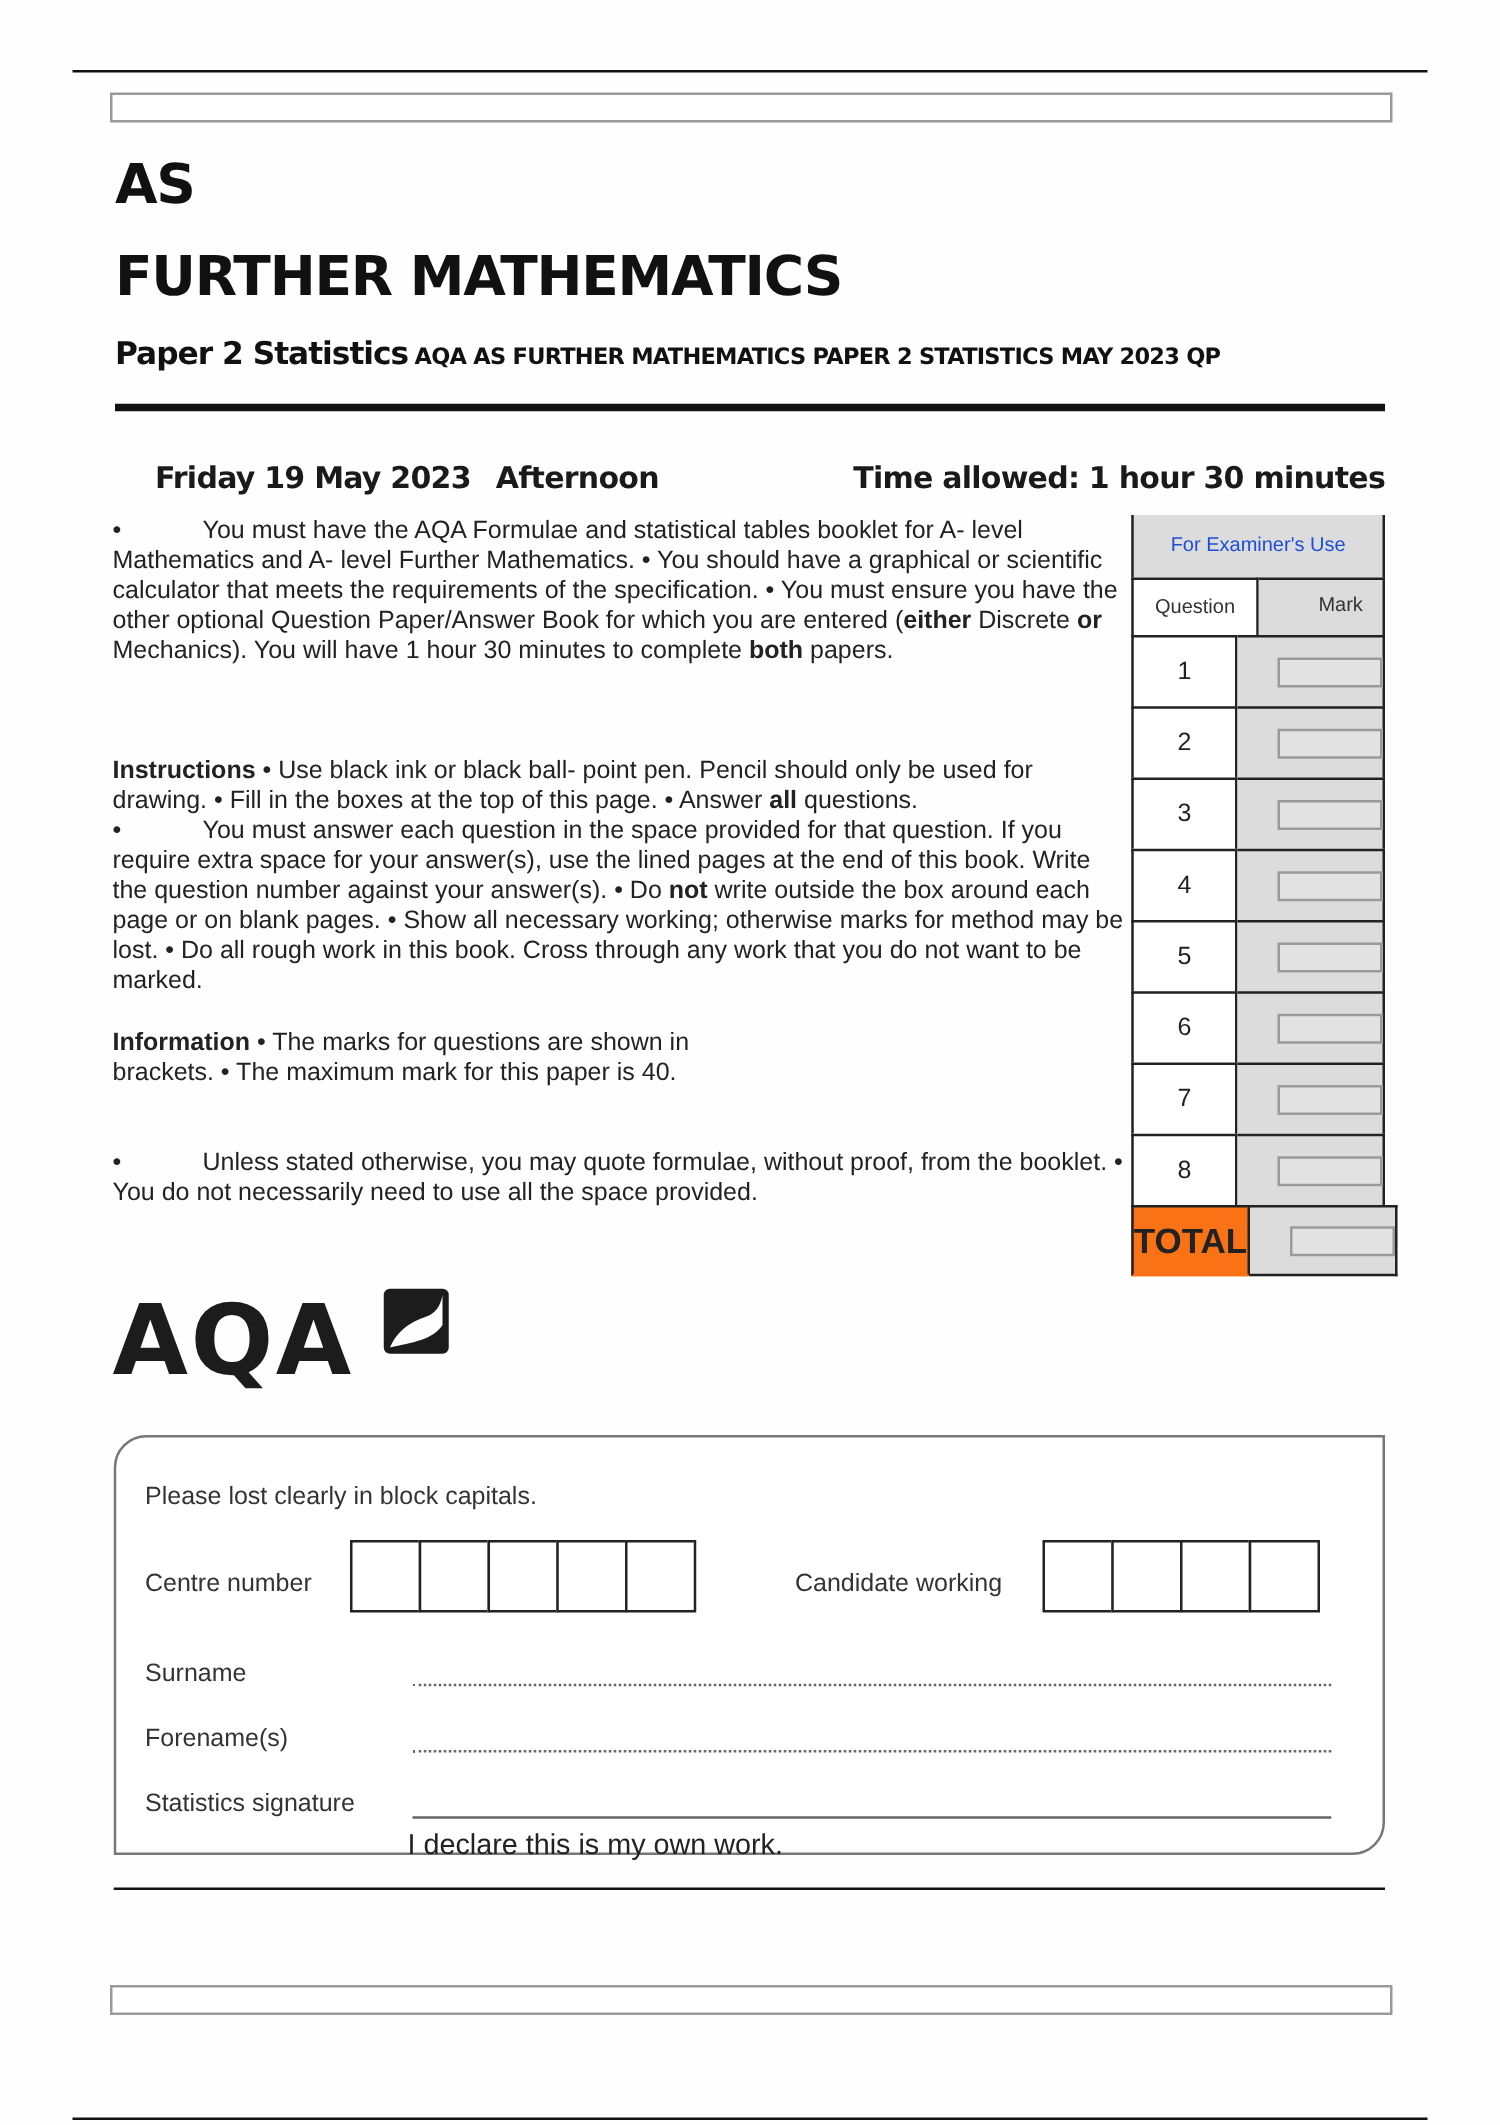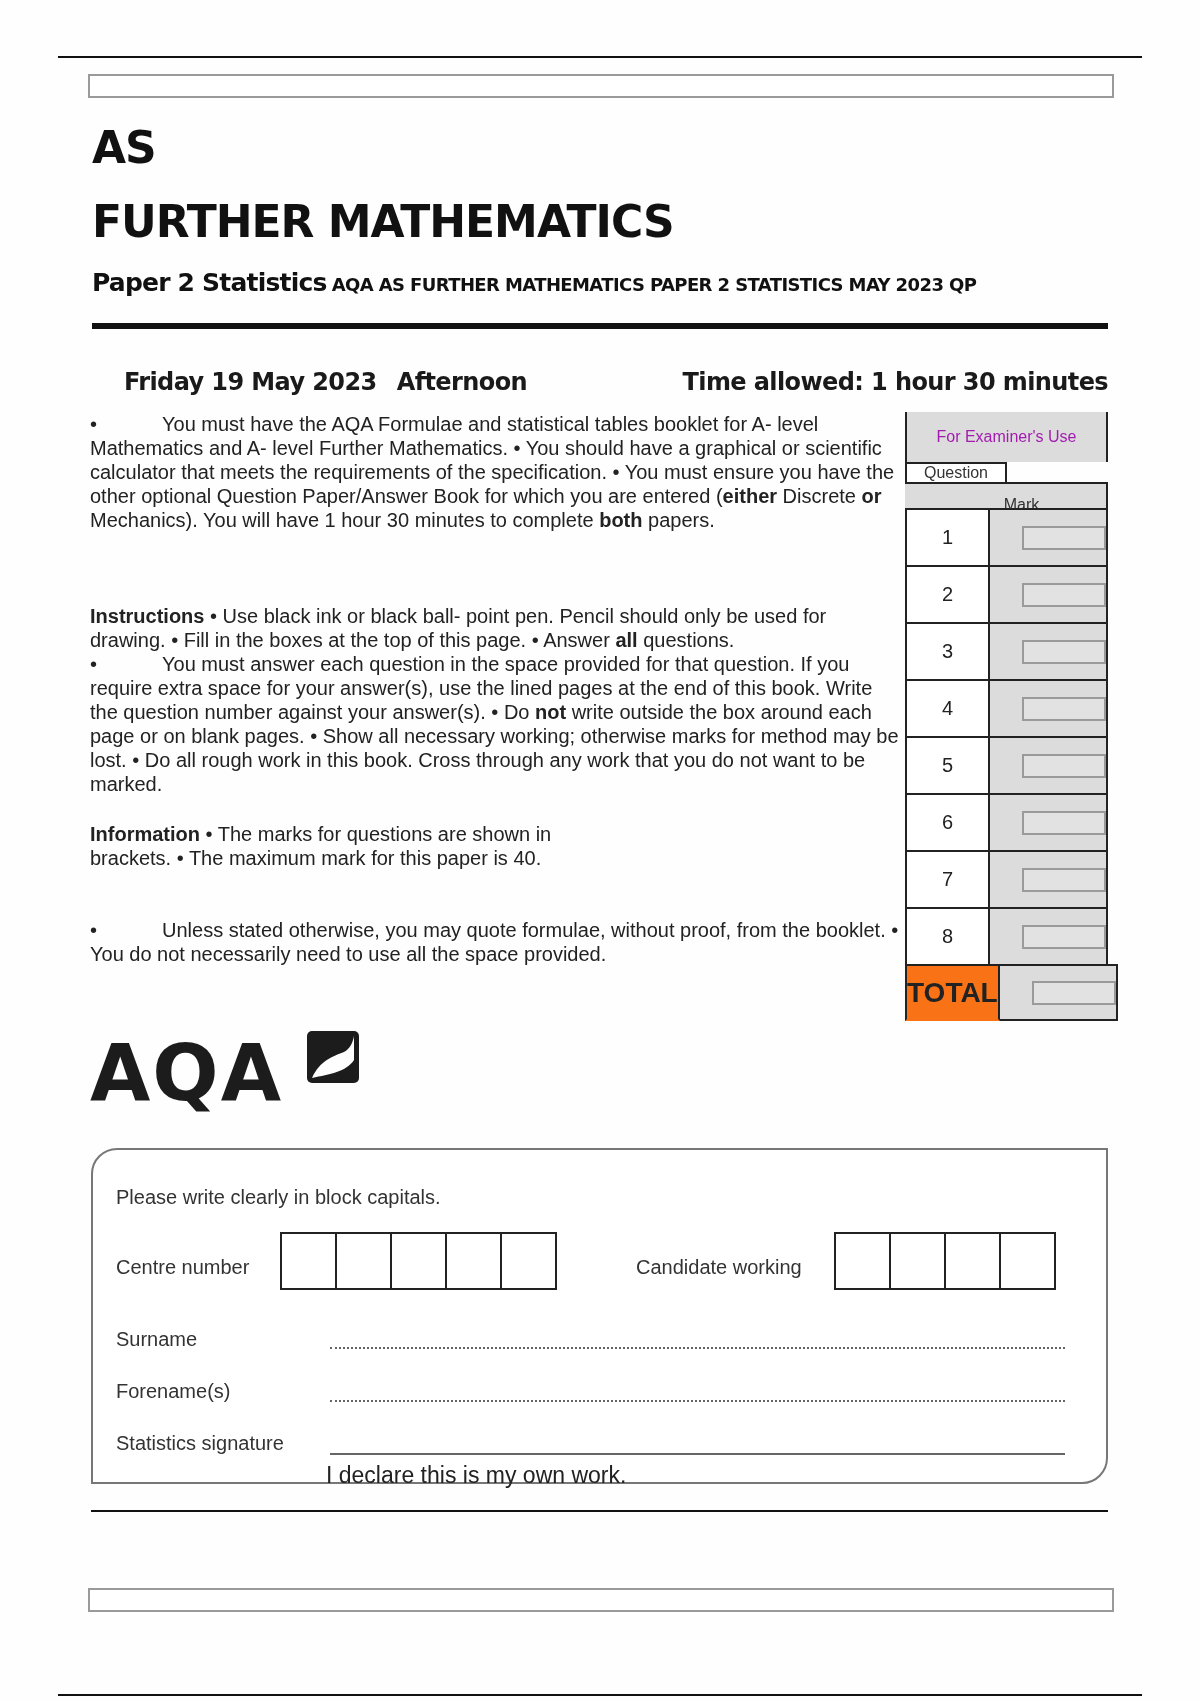--- a/index.html
+++ b/index.html
@@ -31,25 +31,25 @@
     .sec-instructions { top: 604px; }
     .sec-information { top: 822px; width: 520px; }
     .sec-advice { top: 918px; }
     .sec-head { font-weight: bold; }
     .bullet-lead { display: inline-block; width: 72px; }
     .bullet-lead::before { content: "•"; }
     b { font-weight: bold; }
 
     
     .exam-table { left: 905px; top: 412px; width: 203px; }
-    .exam-head { height: 50px; background: #dcdcdc; border-left: 2px solid #222; border-right: 2px solid #222; display: flex; align-items: center; justify-content: center; font-size: 16px; color: #a21caf; }
+    .exam-head { height: 50px; background: #dcdcdc; border-left: 2px solid #222; border-right: 2px solid #222; display: flex; align-items: center; justify-content: center; font-size: 16px; color: #1d4ed8; }
     .exam-row { display: flex; height: 57px; }
     .exam-q { width: 102px; background: #fff; border: 2px solid #222; border-bottom: none; display: flex; align-items: center; justify-content: center; font-size: 20px; color: #222; }
     .exam-m { flex: 1; background: #dcdcdc; border-right: 2px solid #222; border-top: 2px solid #222; display: flex; align-items: center; justify-content: center; padding-left: 32px; }
-    .exam-row.hdr { height: 46px; flex-direction: column; }
+    .exam-row.hdr { height: 46px; }
     .exam-row.hdr .exam-q, .exam-row.hdr .exam-m { font-size: 16px; color: #333; }
     .exam-row.hdr .exam-m { align-items: flex-start; padding-top: 12px; }
     .mark-box { width: 84px; height: 24px; border: 2px solid #9a9a9a; background: #e2e2e2; }
     .exam-row.total .exam-q { background: #f97316; font-weight: bold; font-size: 28px; border-bottom: 2px solid #f97316; }
     .exam-row.total .exam-m { border-bottom: 2px solid #222; }
 
     
     .logo { left: 90px; top: 1026px; width: 260px; height: 92px; }
     .logo-text { position: absolute; left: 0; top: 8px; font-family: "DejaVu Sans", sans-serif; font-weight: bold; font-size: 78px; letter-spacing: 2px; color: #1c1c1c; line-height: 1; }
 
@@ -172,21 +172,21 @@
 
 <div class="abs logo">
   <span class="logo-text">AQA</span>
   <svg style="position:absolute;left:216px;top:4px;" width="54" height="54" viewBox="0 0 54 54">
     <rect x="1" y="1" width="52" height="52" rx="5" fill="#1c1c1c"></rect>
     <path d="M6 48 C 14 30, 28 26, 38 22 C 44 19, 47 12, 48 6 L 48 30 C 40 42, 24 44, 6 48 Z" fill="#fefefe"></path>
   </svg>
 </div>
 
 <div class="abs cand-box"></div>
-<div class="abs cand-text cand-instr">Please write clearly in block capitals.</div>
+<div class="abs cand-text cand-instr">Please lost clearly in block capitals.</div>
 
 <div class="abs cand-text lbl-centre">Centre number</div>
 <div class="abs centre-boxes">
   <div class="digit-box"></div>
   <div class="digit-box"></div>
   <div class="digit-box"></div>
   <div class="digit-box"></div>
   <div class="digit-box"></div>
 </div>
 

